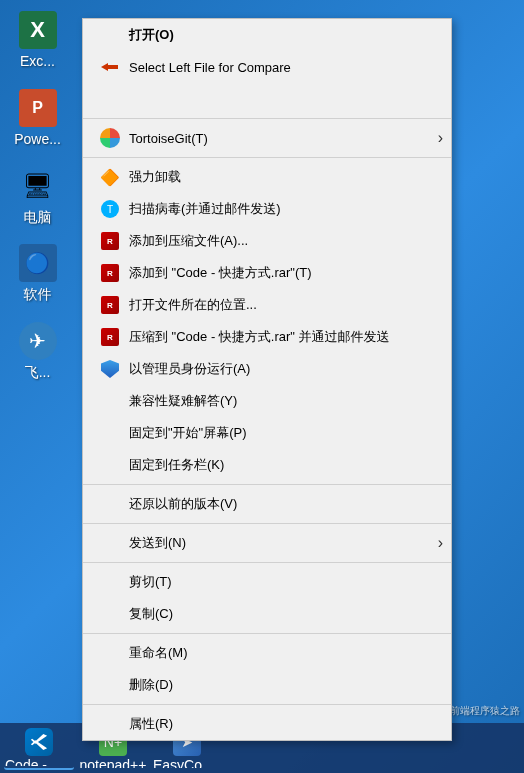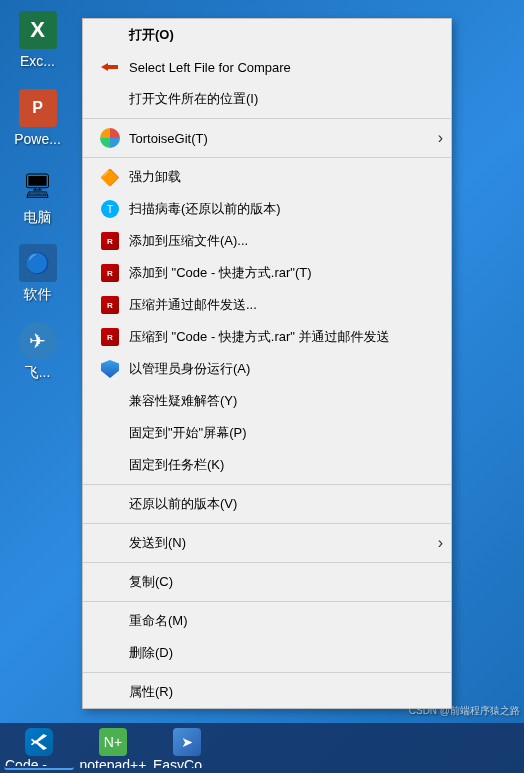--- a/index.html
+++ b/index.html
@@ -410,21 +410,20 @@
 
     <div class="menu-item">
       <div class="menu-icon">
         <div class="arrow-left-icon"></div>
       </div>
       <span class="menu-text">Select Left File for Compare</span>
     </div>
 
     <div class="menu-item">
       <div class="menu-icon"></div>
-      <span class="menu-text">打开文件所在的位置(I)</span>
     </div>
 
     <div class="menu-divider"></div>
 
     <div class="menu-item has-submenu menu-item-tortoise">
       <div class="menu-icon">
         <div class="tortoisegit-icon"></div>
       </div>
       <span class="menu-text">TortoiseGit(T)</span>
     </div>
@@ -435,42 +434,42 @@
       <div class="menu-icon">
         <span style="font-size:16px;">🔶</span>
       </div>
       <span class="menu-text">强力卸载</span>
     </div>
 
     <div class="menu-item">
       <div class="menu-icon">
         <div class="tencent-icon">T</div>
       </div>
-      <span class="menu-text">扫描病毒(还原以前的版本)</span>
+      <span class="menu-text">扫描病毒(并通过邮件发送)</span>
     </div>
 
     <div class="menu-item">
       <div class="menu-icon">
         <div class="winrar-icon">R</div>
       </div>
       <span class="menu-text">添加到压缩文件(A)...</span>
     </div>
 
     <div class="menu-item">
       <div class="menu-icon">
         <div class="winrar-icon">R</div>
       </div>
       <span class="menu-text">添加到 "Code - 快捷方式.rar"(T)</span>
     </div>
 
     <div class="menu-item">
       <div class="menu-icon">
         <div class="winrar-icon">R</div>
       </div>
-      <span class="menu-text">压缩并通过邮件发送...</span>
+      <span class="menu-text">打开文件所在的位置...</span>
     </div>
 
     <div class="menu-item">
       <div class="menu-icon">
         <div class="winrar-icon">R</div>
       </div>
       <span class="menu-text">压缩到 "Code - 快捷方式.rar" 并通过邮件发送</span>
     </div>
 
     <div class="menu-item">
@@ -504,20 +503,24 @@
 
     <div class="menu-divider"></div>
 
     <div class="menu-item has-submenu">
       <div class="menu-icon"></div>
       <span class="menu-text">发送到(N)</span>
     </div>
 
     <div class="menu-divider"></div>
 
+    <div class="menu-item">
+      <div class="menu-icon"></div>
+      <span class="menu-text">剪切(T)</span>
+    </div>
 
     <div class="menu-item">
       <div class="menu-icon"></div>
       <span class="menu-text">复制(C)</span>
     </div>
 
     <div class="menu-divider"></div>
 
 
     <div class="menu-item">

